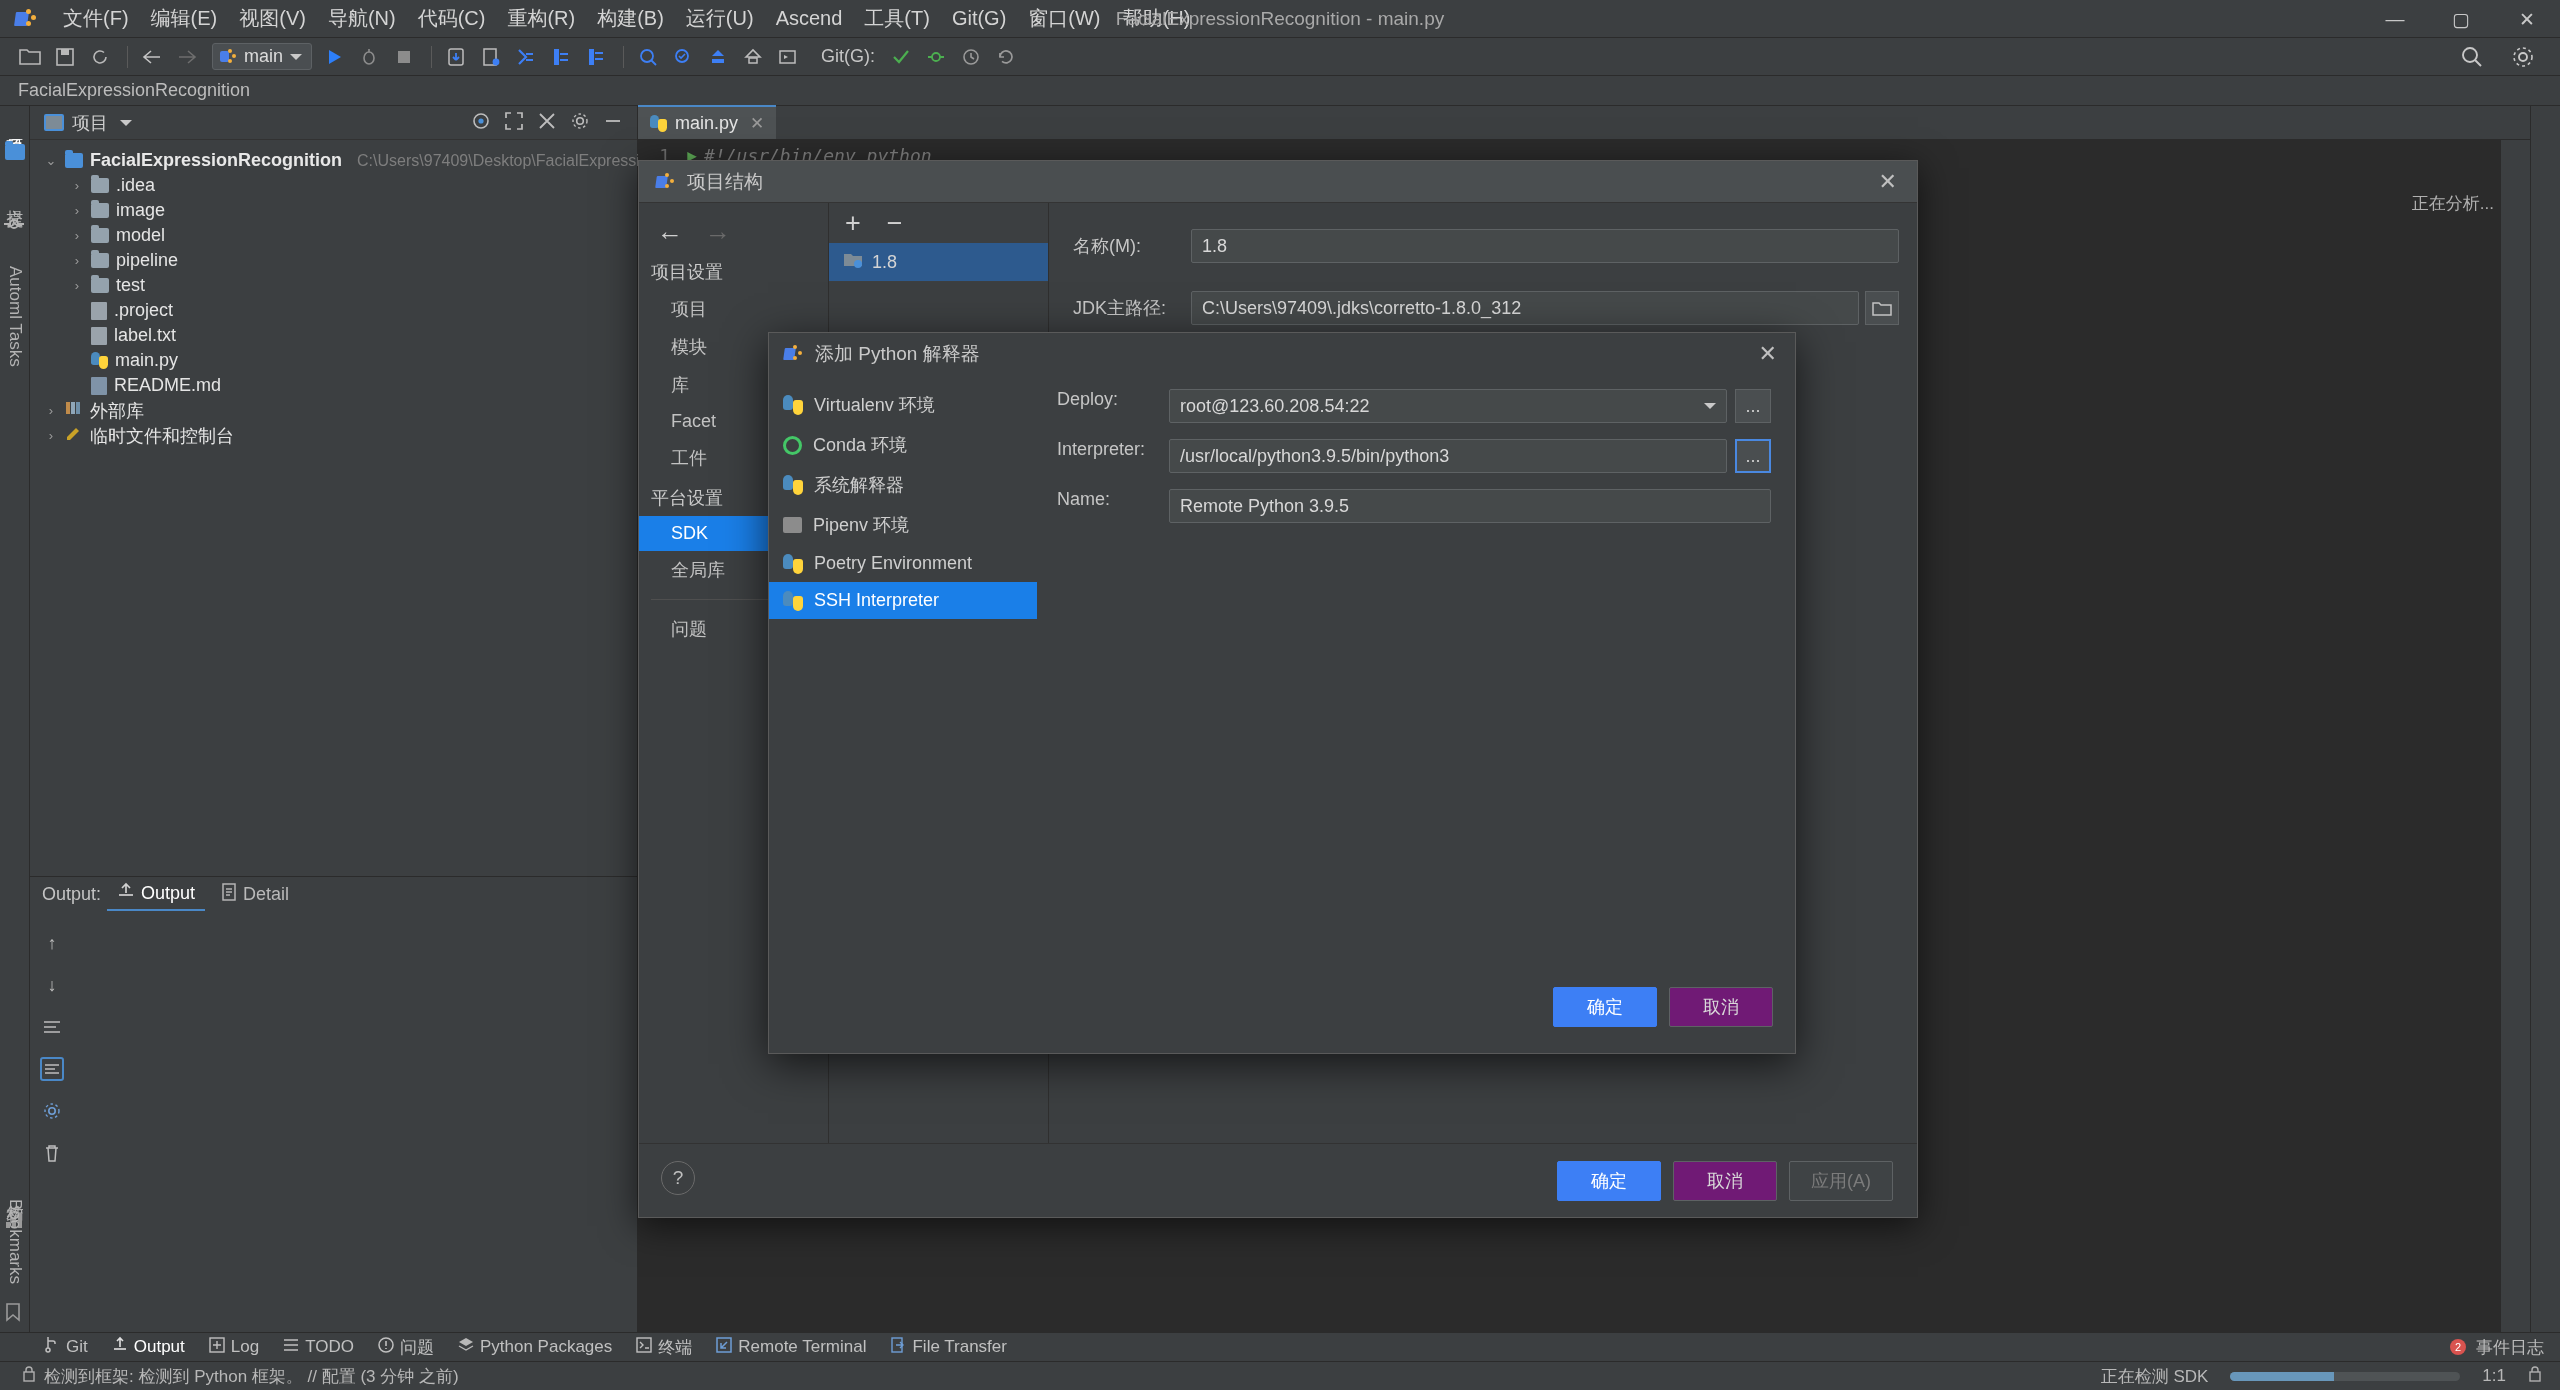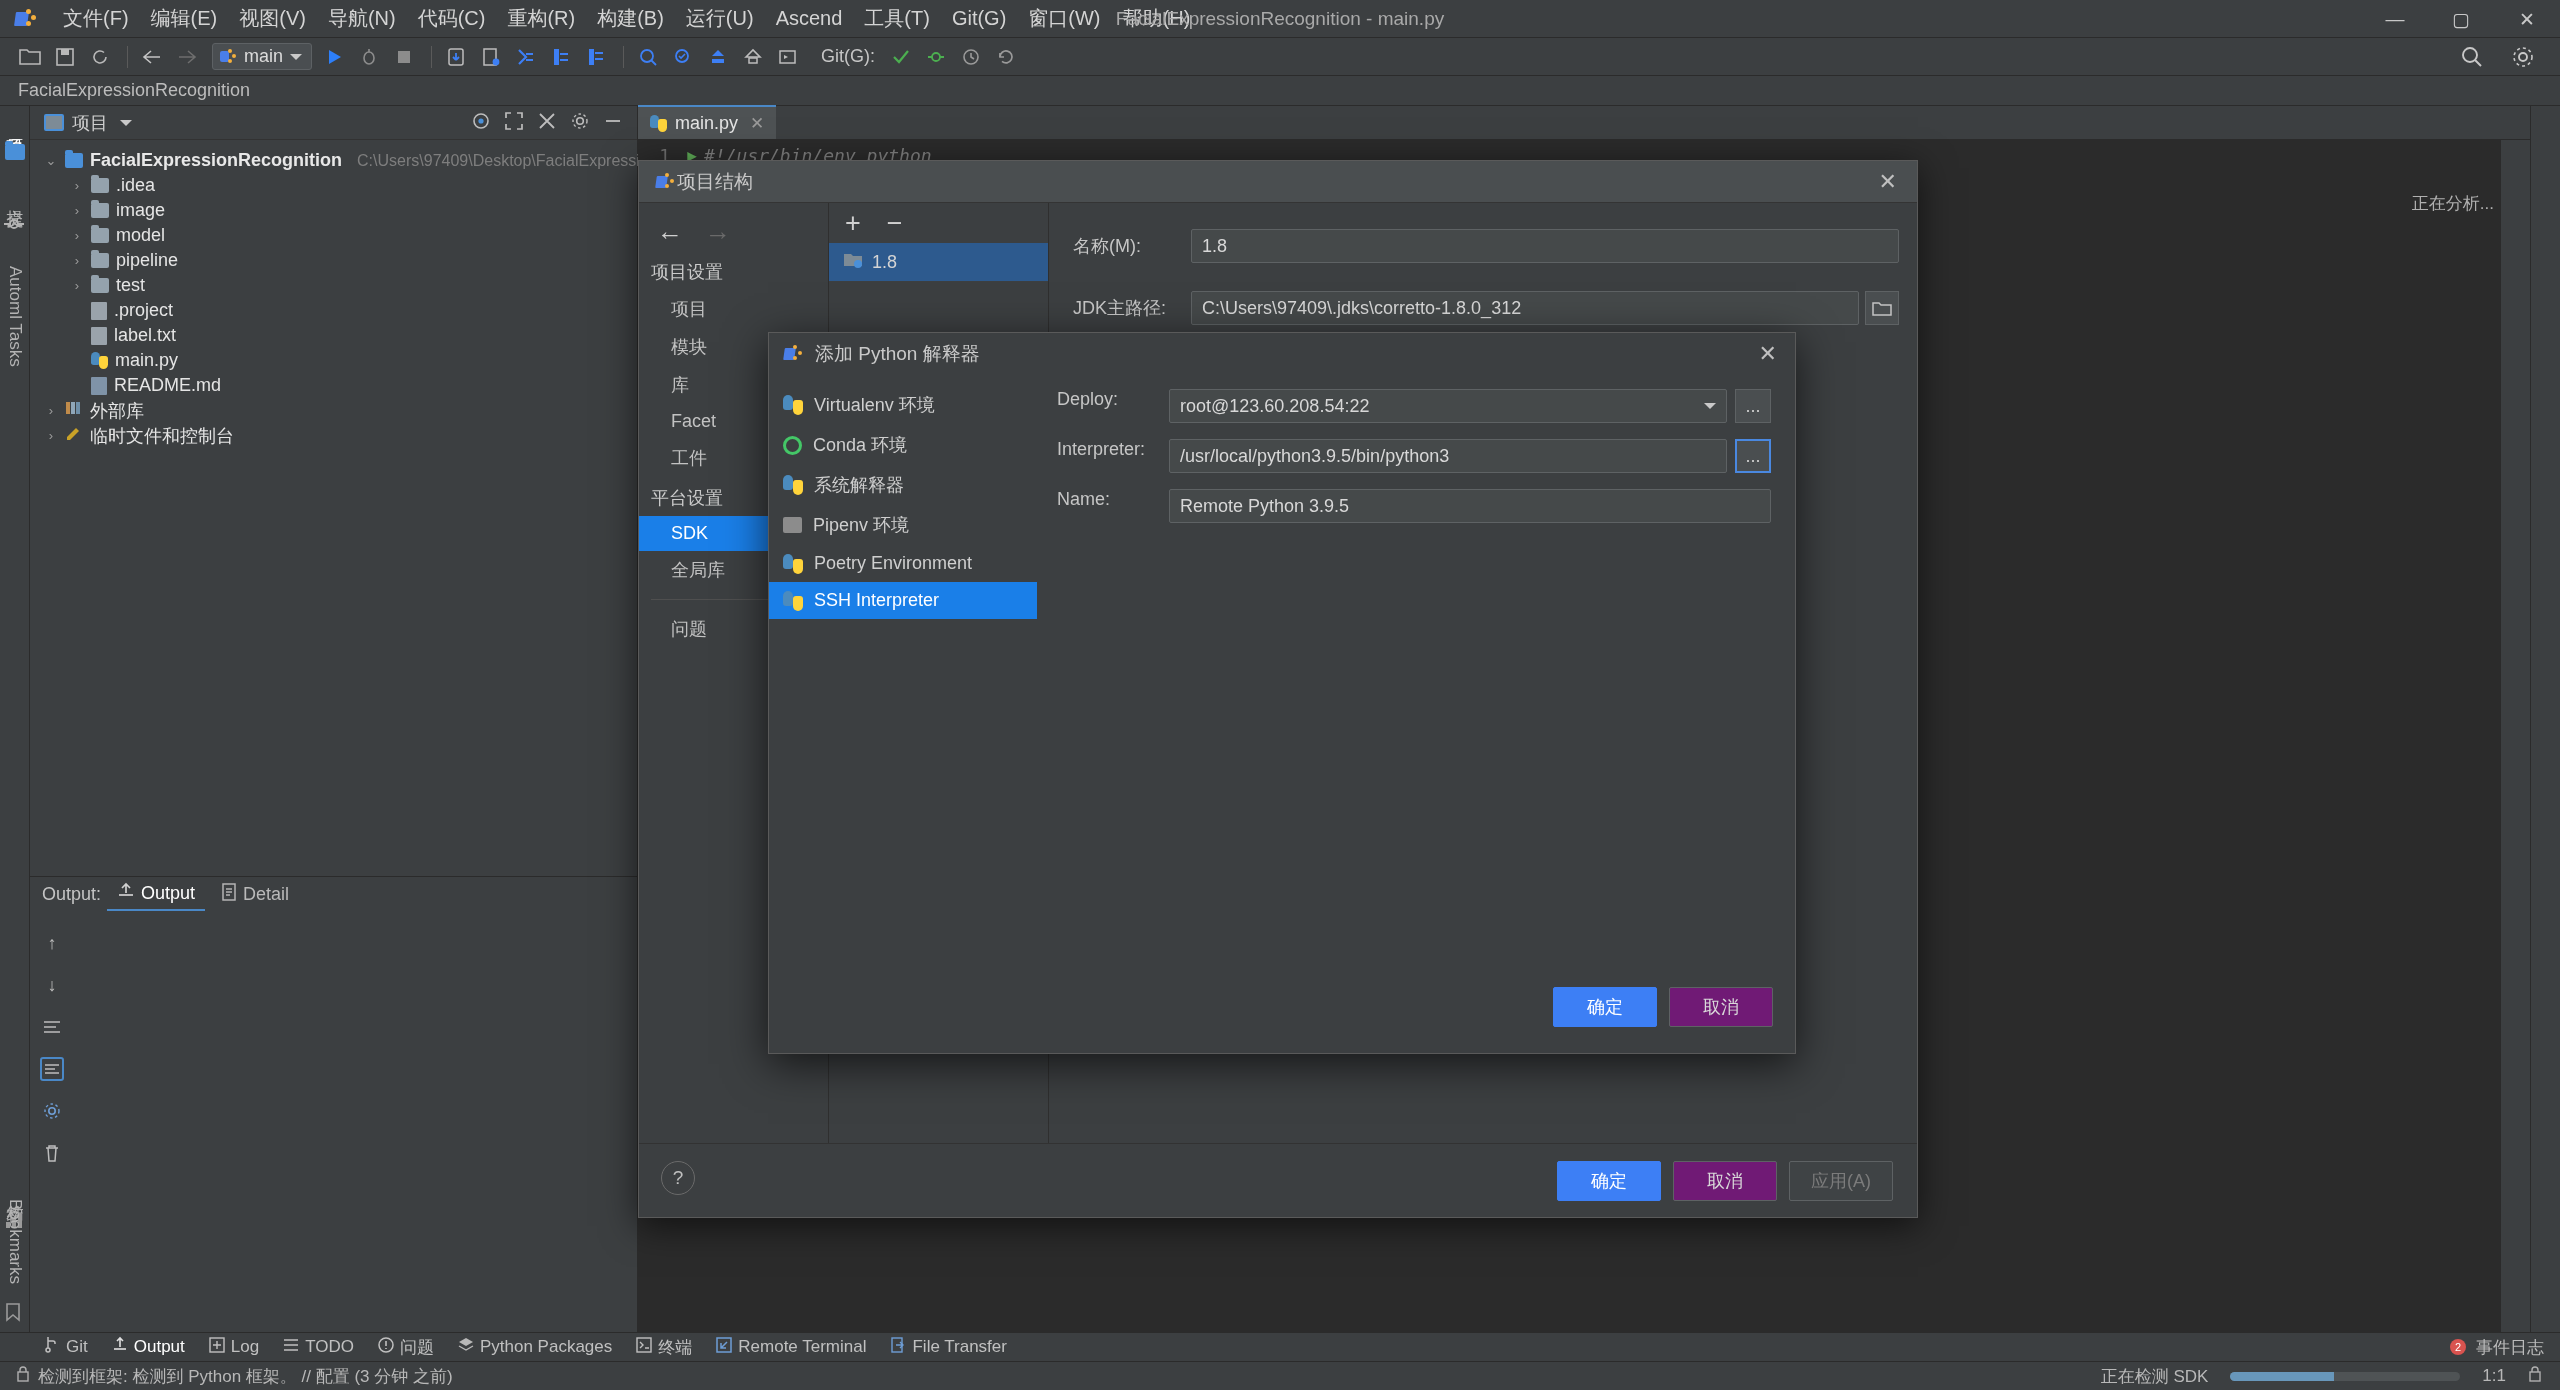--- a/index.html
+++ b/index.html
@@ -134,38 +134,38 @@
     background: #3c3f41; display: flex; align-items: center; gap: 4px; padding-left: 34px;
     border-top: 1px solid #2b2b2b; font-size: 17px;
   }
   .bb-item { display: flex; align-items: center; gap: 6px; padding: 2px 10px; color: #c0c0c0; }
   .bb-item.active { color: #ffffff; }
   .bb-right { margin-left: auto; display: flex; align-items: center; gap: 10px; padding-right: 16px;}
 
   
   .statusbar {
     position: absolute; left: 0; bottom: 0; width: 2560px; height: 29px;
-    background: #3c3f41; display: flex; align-items: center; padding-left: 16px;
+    background: #3c3f41; display: flex; align-items: center; padding-left: 22px;
     font-size: 17px; color: #b8b8b8; border-top: 1px solid #2b2b2b;
   }
   .sb-right { margin-left: auto; display: flex; align-items: center; gap: 22px; padding-right: 18px;}
   .progressbar { width: 230px; height: 9px; background: #4f5355; border-radius: 5px; overflow: hidden;}
   .progressbar > i { display: block; width: 45%; height: 100%; background: #6897bb;}
 
   
   .dlg-ps {
     position: absolute; left: 638px; top: 160px; width: 1280px; height: 1058px;
     background: #3c3f41; border: 1px solid #5a5a5a; box-shadow: 0 8px 34px rgba(0,0,0,.6);
     display: flex; flex-direction: column;
   }
   .dlg-ps-title {
     height: 42px; background: #4a4e50; display: flex; align-items: center; padding: 0 12px 0 16px;
     font-size: 19px; color: #c9c9c9; border-bottom: 1px solid #343434;
   }
-  .dlg-ps-title .tx { }
+  .dlg-ps-title .tx { margin-left: 10px; }
   .dlg-ps-title .close { margin-left: auto; font-size: 22px; color: #c0c0c0; padding: 0 8px; }
   .dlg-ps-body { flex: 1; display: flex; overflow: hidden; }
   .ps-nav { width: 190px; background: #3c3f41; border-right: 1px solid #2f2f2f; padding-top: 8px; }
   .ps-nav-tools { display: flex; align-items: center; gap: 22px; height: 40px; padding-left: 18px; font-size: 26px; color: #cfcfcf;}
   .ps-nav-tools .dim { color: #6a6a6a; }
   .ps-grp { font-size: 18px; color: #cbcbcb; padding: 9px 0 6px 12px; }
   .ps-itm { font-size: 18px; color: #c2c2c2; padding: 7px 0 7px 32px; }
   .ps-itm.sel { background: #1a7fe8; color: #ffffff; }
   .ps-divider { height: 1px; background: #4f4f4f; margin: 10px 12px; }
   .ps-list { width: 220px; background: #3c3f41; border-right: 1px solid #2f2f2f; }

